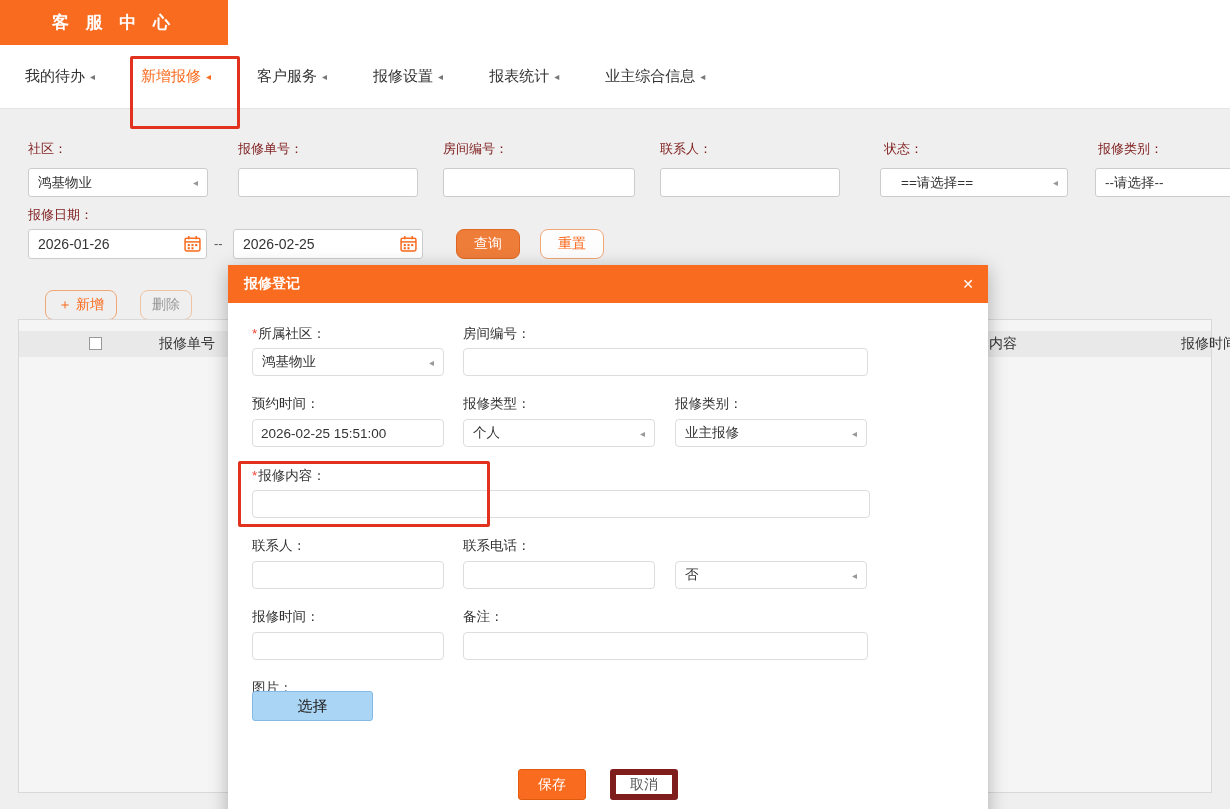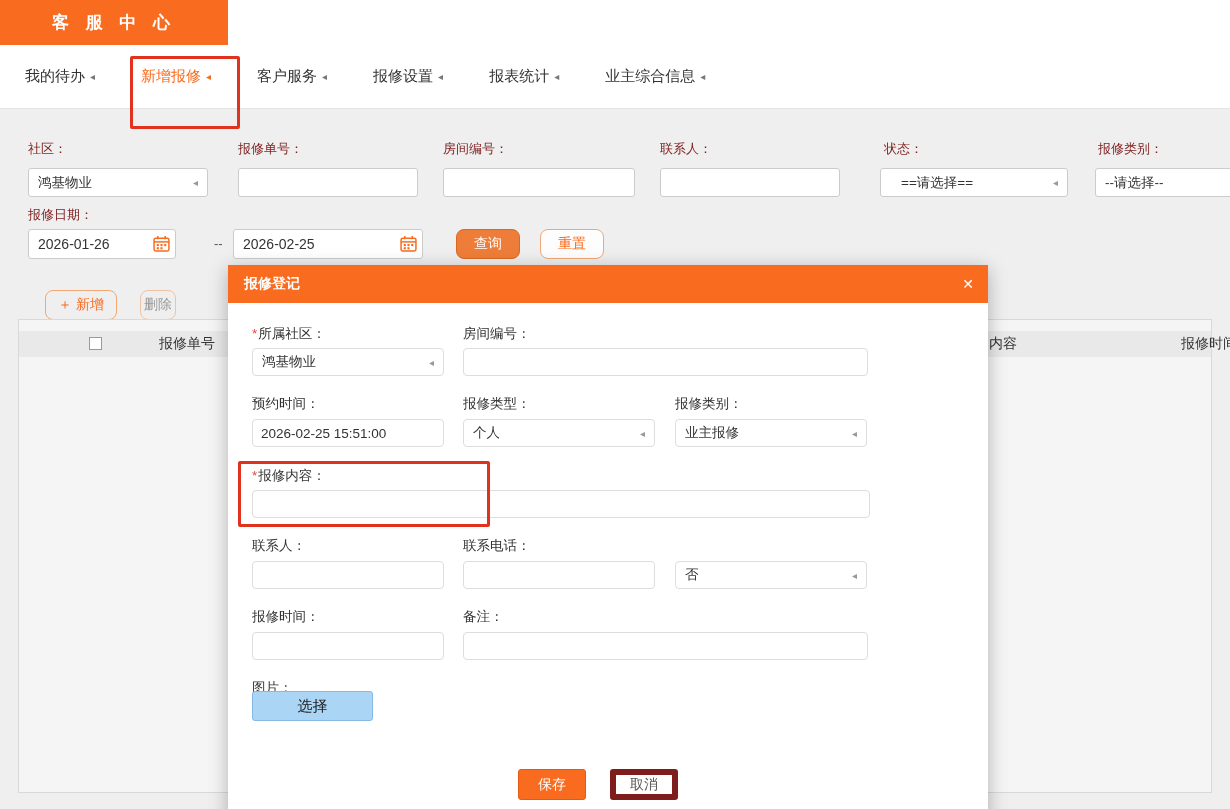--- a/index.html
+++ b/index.html
@@ -134,21 +134,21 @@
       <span>==请选择==</span>
       <span class="arr">◂</span>
     </div>
     <div class="dd" style="left:1095px; top:59px; width:160px;">
       <span>--请选择--</span>
 
     </div>
 
     <div class="flabel" style="left:28px; top:97px;">报修日期：</div>
 
-    <div class="datewrap" style="left:28px; top:120px; width:148px;">
+    <div class="datewrap" style="left:28px; top:120px; width:179px;">
       <input value="2026-01-26" style="">
       <span class="cal">
         <svg width="17" height="17" viewBox="0 0 16 16">
             <rect x="1" y="3" width="14" height="12" rx="1.5" fill="none" stroke="#f96b1e" stroke-width="1.4"></rect>
             <line x1="1" y1="6.5" x2="15" y2="6.5" stroke="#f96b1e" stroke-width="1.4"></line>
             <line x1="4.5" y1="1" x2="4.5" y2="4" stroke="#f96b1e" stroke-width="1.4"></line>
             <line x1="11.5" y1="1" x2="11.5" y2="4" stroke="#f96b1e" stroke-width="1.4"></line>
             <rect x="3.5" y="8.5" width="2" height="2" fill="#f96b1e"></rect>
             <rect x="7" y="8.5" width="2" height="2" fill="#f96b1e"></rect>
             <rect x="10.5" y="8.5" width="2" height="2" fill="#f96b1e"></rect>
@@ -174,21 +174,21 @@
           </svg>
       </span>
     </div>
     <button class="btn btn-search" style="left:456px; top:120px; width:64px; height:30px;">查询</button>
     <button class="btn btn-reset" style="left:540px; top:120px; width:64px; height:30px;">重置</button>
 
     <button class="btn btn-add" style="left:45px; top:181px; width:72px; height:30px;">
       <span>＋</span>
       <span>新增</span>
     </button>
-    <button class="btn btn-delete" style="left:140px; top:181px; width:36px; height:30px;">删除</button>
+    <button class="btn btn-delete" style="left:140px; top:181px; width:52px; height:30px;">删除</button>
 
     <div class="panel">
       <div class="thead">
         <div class="cb"></div>
         <div class="col" style="left:140px;">报修单号</div>
         <div class="col" style="left:970px;">内容</div>
         <div class="col" style="left:1162px;">报修时间</div>
       </div>
     </div>
   </div>

